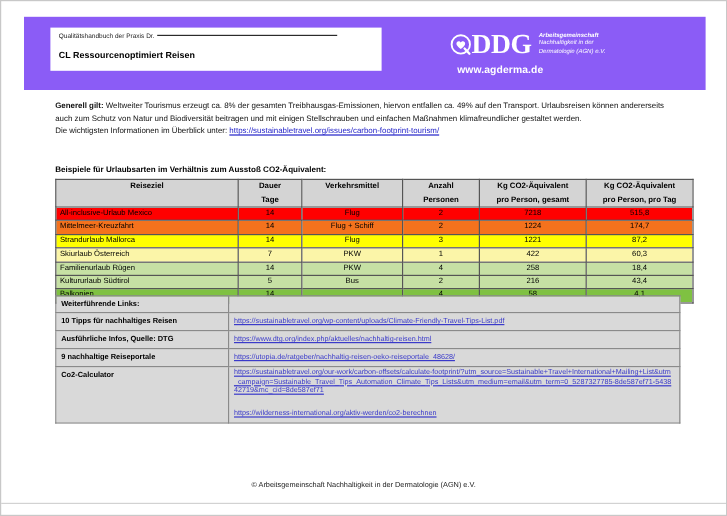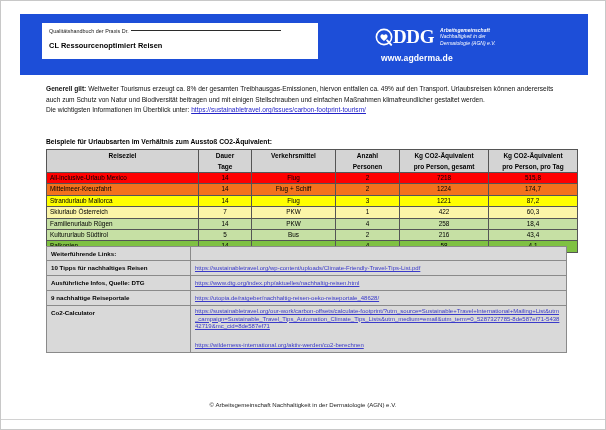--- a/index.html
+++ b/index.html
@@ -23,21 +23,21 @@
     border: 1px solid #c8c8c8;
     padding: 0;
   }
   
   .header-band {
     position: absolute;
     left: 19px;
     top: 13px;
     width: 568px;
     height: 61px;
-    background: #1d4ed8;
+    background: #8b5cf6;
     box-sizing: border-box;
   }
   .title-box {
     position: absolute;
     left: 22px;
     top: 9px;
     width: 276px;
     height: 36px;
     background: #ffffff;
     box-sizing: border-box;
@@ -82,21 +82,21 @@
   }
   .logo-mark {
     width: 18px;
     height: 18px;
     flex: 0 0 auto;
     margin-right: 1px;
   }
   .logo-ddg {
     font-family: "Liberation Serif", serif;
     font-weight: bold;
-    font-size: 19px;
+    font-size: 23px;
     line-height: 23px;
     color: #ffffff;
     letter-spacing: -0.4px;
     margin-left: -1px;
   }
   .logo-sub {
     margin-left: 6px;
     color: #ffffff;
     font-size: 5px;
     line-height: 6.4px;

